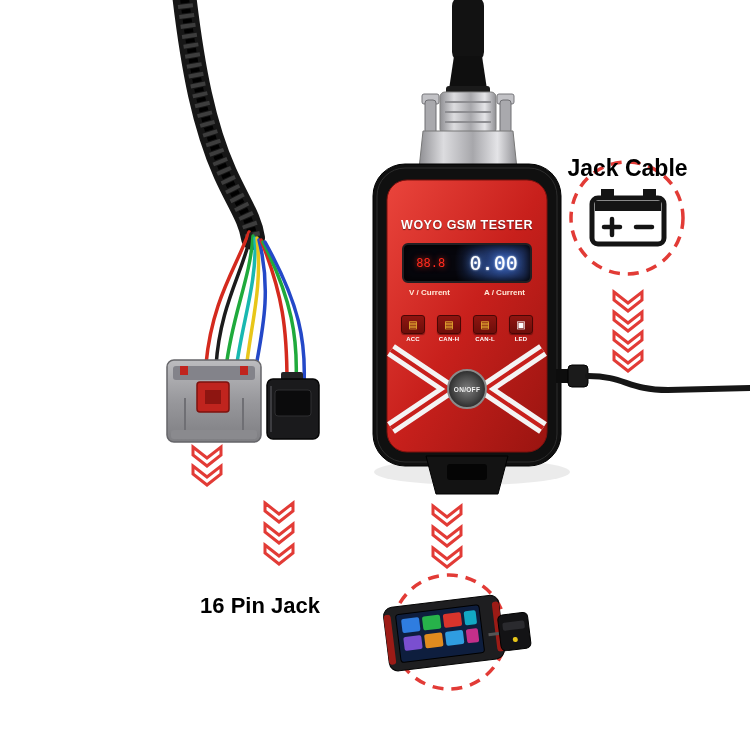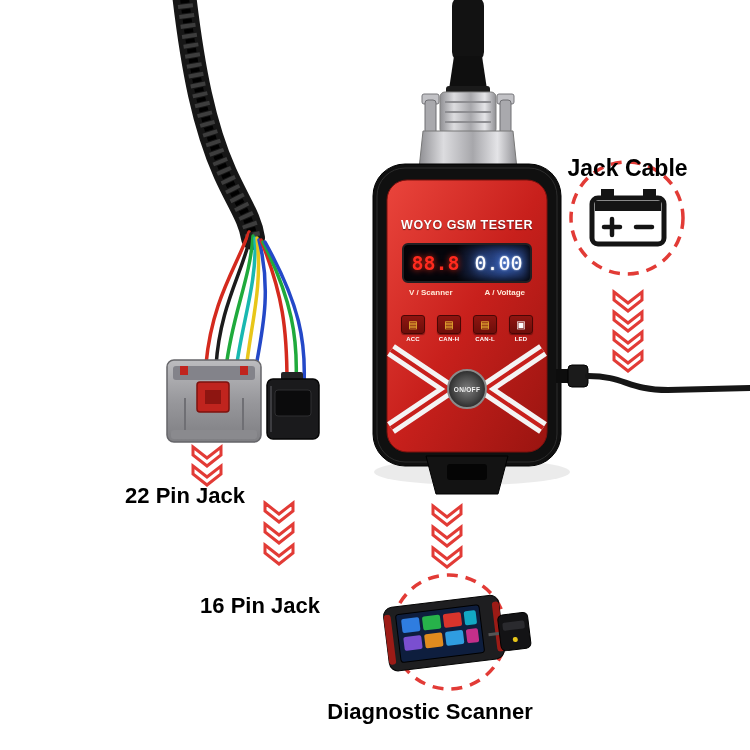--- a/index.html
+++ b/index.html
@@ -16,22 +16,22 @@
 
   .brand { position:absolute; left:386px; top:218px; width:162px; text-align:center;
            color:#ffffff; font-size:12.5px; font-weight:bold; letter-spacing:0.5px;
            text-shadow:0 1px 1px rgba(0,0,0,.5); }
 
   .display { position:absolute; left:402px; top:243px; width:130px; height:40px;
              border-radius:6px; border:2px solid #221f22;
              background: radial-gradient(circle at 78% 50%, rgba(70,120,235,.65) 0%, rgba(70,120,235,0) 48%), #06060c;
              display:flex; align-items:center; justify-content:space-around;
              box-shadow: inset 0 0 8px #000; }
-  .display .volt { color:#ff2a1e; font-family:"DejaVu Sans Mono", monospace; font-weight:bold;
-                   font-size:20px; text-shadow:0 0 6px rgba(255,45,20,.85); }
+  .display .volt { color:#ff2a1e; font-family:"DejaVu Sans Mono", monospace; font-weight:normal;
+                   font-size:12px; text-shadow:0 0 6px rgba(255,45,20,.85); }
   .display .curr { color:#ffffff; font-family:"DejaVu Sans Mono", monospace; font-weight:normal;
                    font-size:20px; text-shadow:0 0 8px #5a96ff, 0 0 2px #fff; }
 
   .meters { position:absolute; left:402px; top:288px; width:130px; padding:0 7px;
             display:flex; justify-content:space-between;
             font-size:8px; font-weight:bold; color:#ffe9d8; }
 
   .btnrow { position:absolute; left:398px; top:315px; width:138px;
             display:flex; justify-content:space-between; }
   .fbtn { width:30px; text-align:center; }
@@ -212,34 +212,32 @@
       <line x1="488" y1="640" x2="500" y2="640" stroke="#555" stroke-width="3"></line>
       <rect x="499" y="622" width="30" height="36" rx="5" fill="#131315" stroke="#000"></rect>
       <rect x="503" y="630" width="22" height="8" rx="2" fill="#2a2a2e"></rect>
       <circle cx="514" cy="648" r="2.5" fill="#e8c619"></circle>
     </g>
   </svg>
 
   <div class="lbl lbl-power">
     <div>Jack Cable</div>
   </div>
-  <div class="lbl lbl-22">22 Pin Jack</div>
   <div class="lbl lbl-12">16 Pin Jack</div>
-  <div class="lbl lbl-diag">Diagnostic Scanner</div>
 
   <div class="brand">WOYO GSM TESTER</div>
 
   <div class="display">
     <span class="volt">88.8</span>
     <span class="curr">0.00</span>
   </div>
 
   <div class="meters">
-    <span>V / Scanner</span>
-    <span>A / Voltage</span>
+    <span>V / Current</span>
+    <span>A / Current</span>
   </div>
 
   <div class="btnrow">
     <div class="fbtn">
       <div class="key y">▤</div>
       <div class="cap">ACC</div>
     </div>
     <div class="fbtn">
       <div class="key y">▤</div>
       <div class="cap">CAN-H</div>

